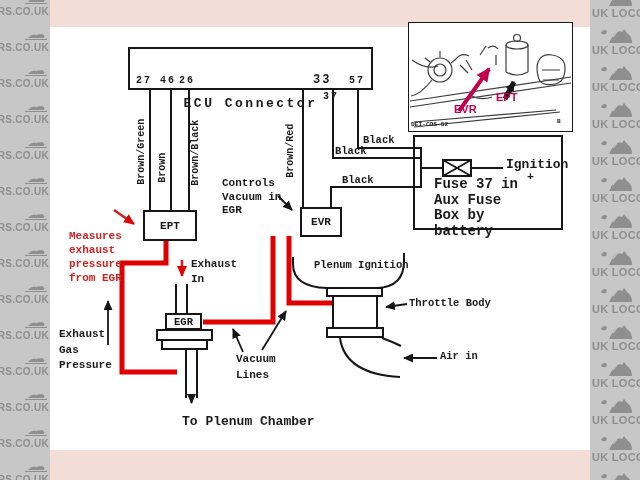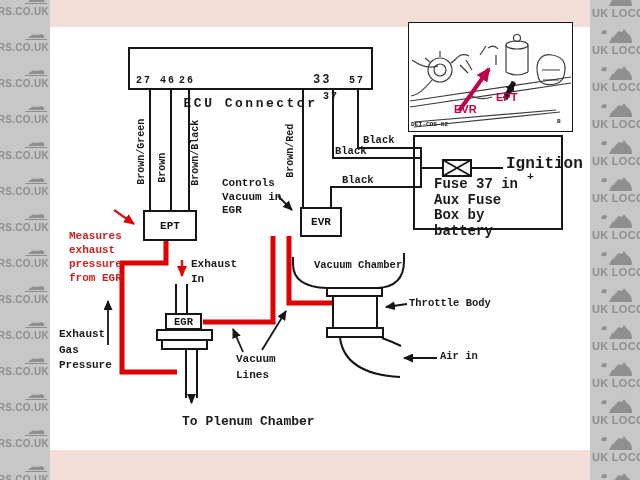--- a/index.html
+++ b/index.html
@@ -304,27 +304,27 @@
   <div>Controls</div>
   <div>Vacuum in</div>
   <div>EGR</div>
 </div>
 <div class="t" style="left:434px;top:177px;line-height:15.5px;font-size:14px;">
   <div>Fuse 37 in</div>
   <div>Aux Fuse</div>
   <div>Box by</div>
   <div>battery</div>
 </div>
-<div class="t" style="left:506px;top:158px;font-size:16px;">Ignition</div>
+<div class="t" style="left:506px;top:158px;font-size:13px;">Ignition</div>
 <div class="t" style="left:527px;top:170px;font-size:11.5px;">+</div>
 <div class="t" style="left:191px;top:257px;line-height:15px;">
   <div>Exhaust</div>
   <div>In</div>
 </div>
-<div class="t" style="left:314px;top:259px;font-size:10.5px;">Vacuum Chamber</div>
+<div class="t" style="left:314px;top:259px;font-size:10.5px;">Plenum Ignition</div>
 <div class="t" style="left:409px;top:297px;font-size:10.5px;">Throttle Body</div>
 <div class="t" style="left:440px;top:350px;font-size:10.5px;">Air in</div>
 <div class="t" style="left:236px;top:351px;line-height:16px;">
   <div>Vacuum</div>
   <div>Lines</div>
 </div>
 <div class="t" style="left:59px;top:327px;line-height:15.5px;">
   <div>Exhaust</div>
   <div>Gas</div>
   <div>Pressure</div>

